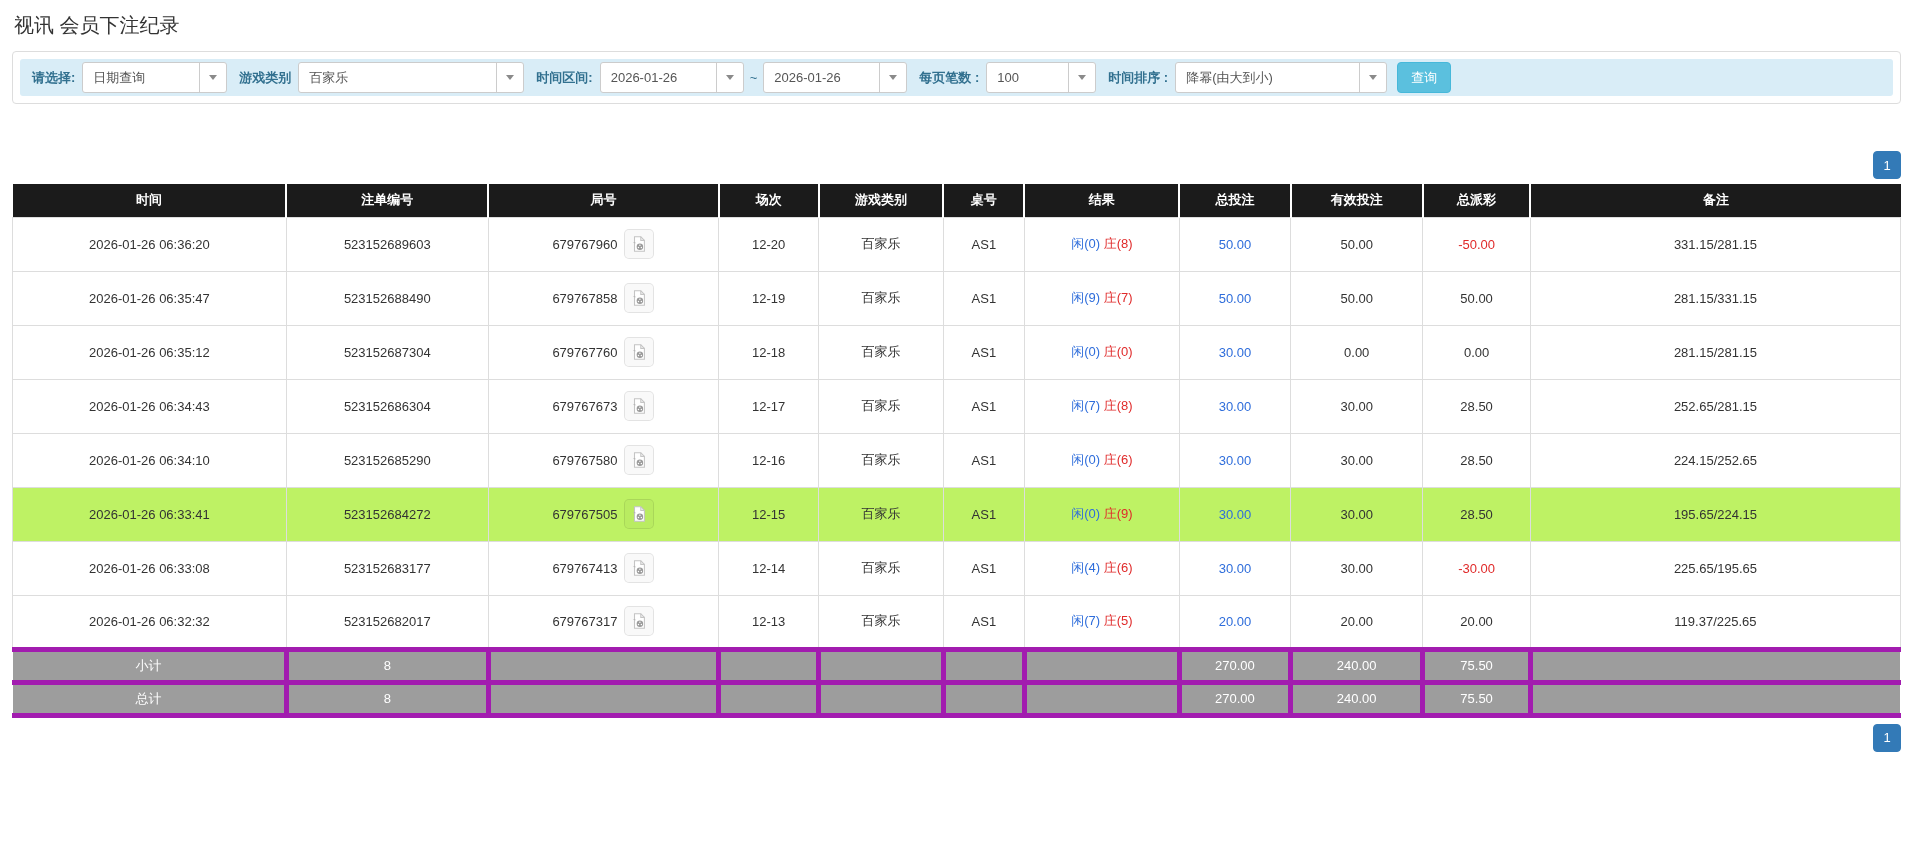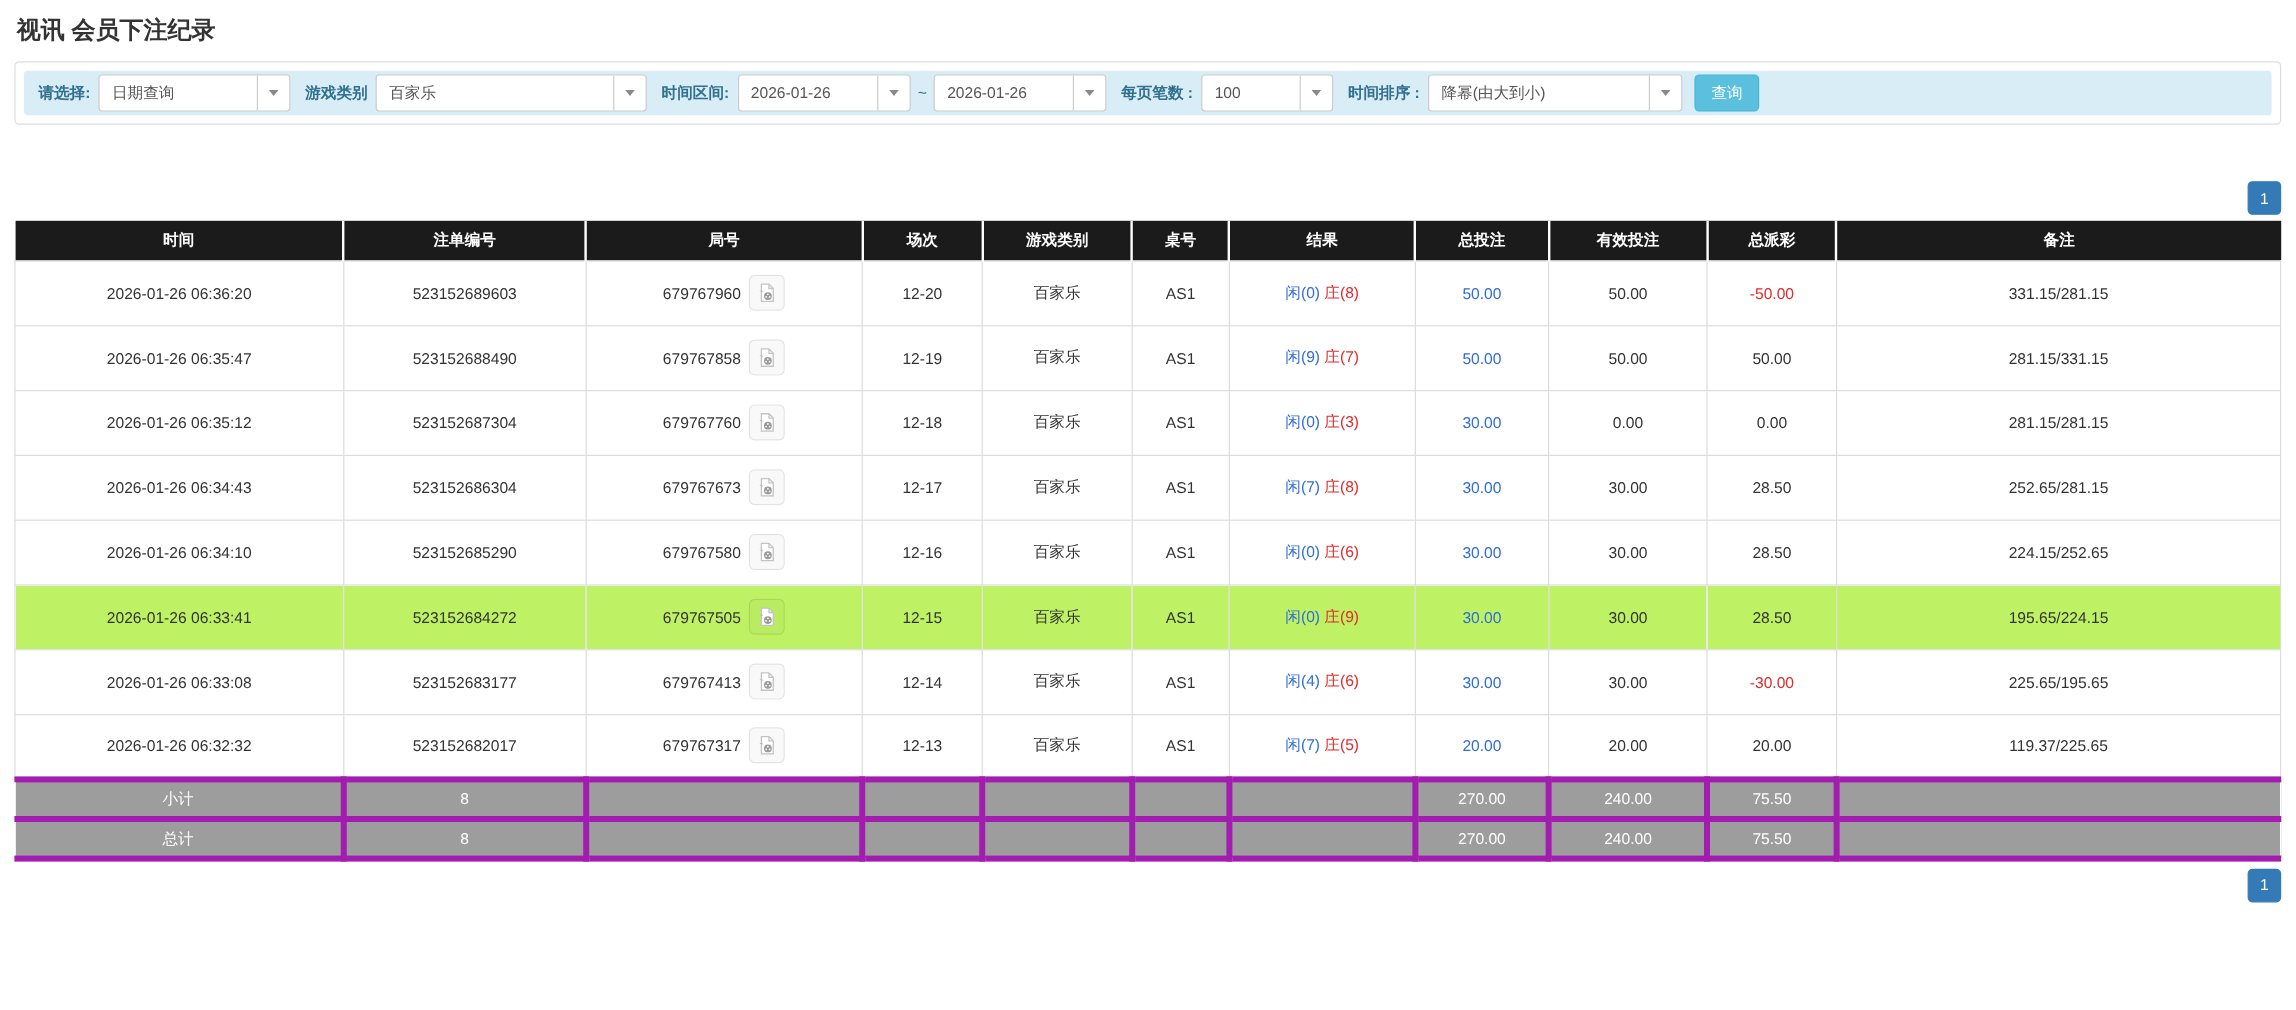--- a/index.html
+++ b/index.html
@@ -1,30 +1,30 @@
 <!DOCTYPE html>
 <html><head>
 <meta charset="utf-8">
 <style>
   * { margin:0; padding:0; box-sizing:border-box; }
   html,body { background:#fff; font-family:"Liberation Sans","DejaVu Sans",sans-serif; color:#333; }
   .page { width:1913px; height:842px; padding:8px 12px 0 12px; overflow:hidden; }
 
-  .page-title { font-size:20px; font-weight:bold; color:#333; padding:4px 0 12px 2px; }
+  .page-title { font-size:20px; font-weight:normal; color:#333; padding:4px 0 12px 2px; }
 
   
   .filter-panel { border:1px solid #ddd; border-radius:4px; background:#fff; padding:7px; margin-bottom:14px; }
   .filter-bar { background:#d9edf7; border-radius:3px; padding:3px 10px; display:flex; align-items:center; }
   .flabel { font-size:13px; font-weight:bold; color:#31708f; white-space:nowrap; margin:0 7px 0 12px; }
   .flabel:first-child { margin-left:2px; }
   .sel { display:inline-flex; align-items:center; background:#fff; border:1px solid #ccc; border-radius:3px; height:31px; cursor:pointer; }
   .sel-text { font-size:13px; color:#555; padding:0 10px; flex:1 1 auto; white-space:nowrap; overflow:hidden; }
   .sel-arrow { width:27px; align-self:stretch; border-left:1px solid #ccc; display:flex; align-items:center; justify-content:center; }
   .sel-arrow::after { content:""; border-left:4px solid transparent; border-right:4px solid transparent; border-top:5px solid #8a8a8a; }
-  .w-query { width:160px; } .w-game { width:226px; } .w-date { width:144px; } .w-size { width:110px; } .w-sort { width:212px; }
+  .w-query { width:145px; } .w-game { width:226px; } .w-date { width:144px; } .w-size { width:110px; } .w-sort { width:212px; }
   .tilde { font-size:13px; color:#31708f; margin:0 6px; }
   .search-btn { margin-left:10px; background:#5bc0de; border:1px solid #46b8da; color:#fff; font-size:13px;
                 border-radius:4px; padding:0 13px; height:31px; cursor:pointer; font-family:inherit; }
 
   
   .summary-bar { background:#dff0d8; border:1px solid #d6e9c6; border-radius:4px; padding:11px 14px;
                  display:flex; justify-content:space-between; align-items:center; font-size:13px; color:#3c763d; }
   .summary-right { color:#e9322d; }
 
   
@@ -222,21 +222,21 @@
             <circle cx="12.6" cy="13.8" r="0.8" fill="#ffffff"></circle>
           </svg>
         </span>
       </span>
     </td>
     <td>12-18</td>
     <td>百家乐</td>
     <td>AS1</td>
     <td>
       <span class="res-p">闲(0)</span>
-      <span class="res-b">庄(3)</span>
+      <span class="res-b">庄(0)</span>
     </td>
     <td>
       <span class="bet-link">30.00</span>
     </td>
     <td>0.00</td>
     <td>0.00</td>
     <td>281.15/281.15</td>
   </tr>
 
   <tr>

